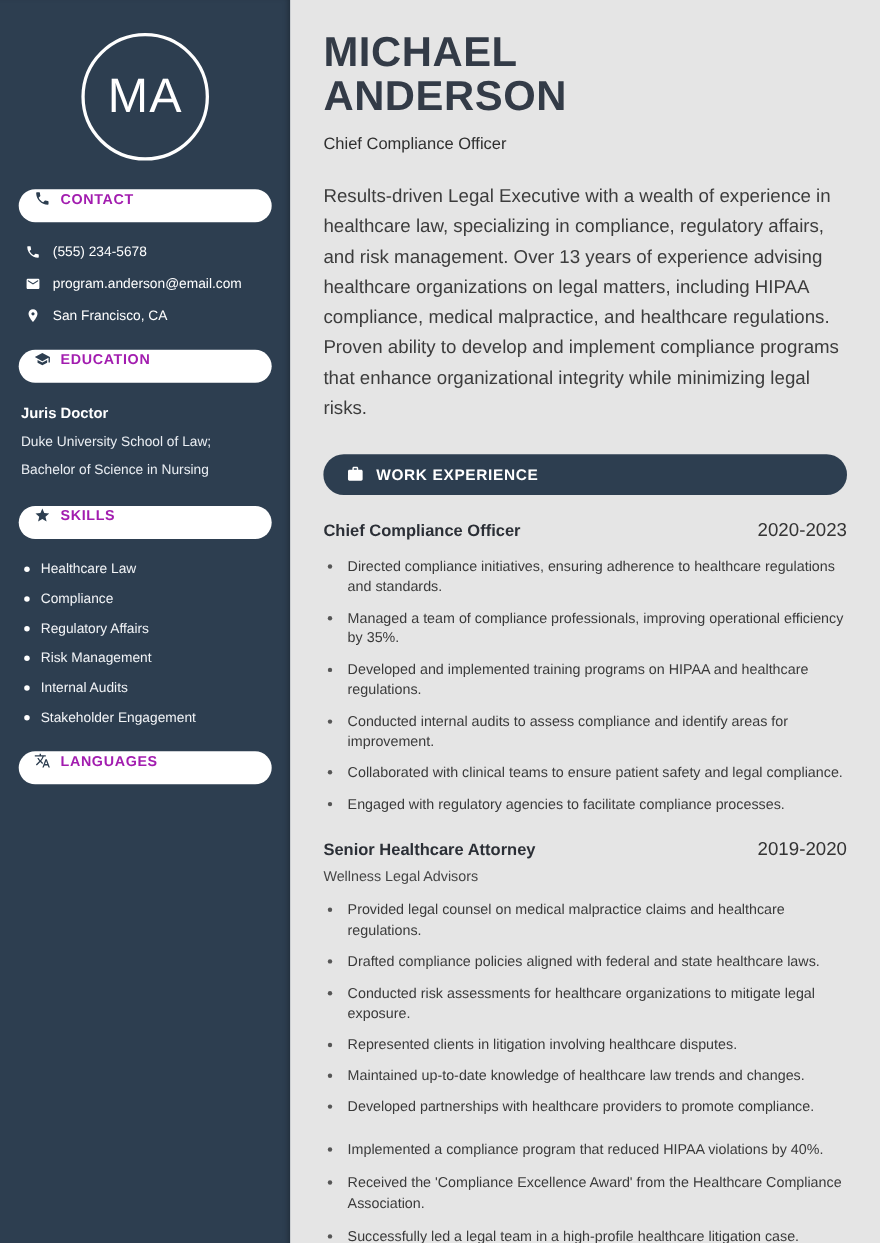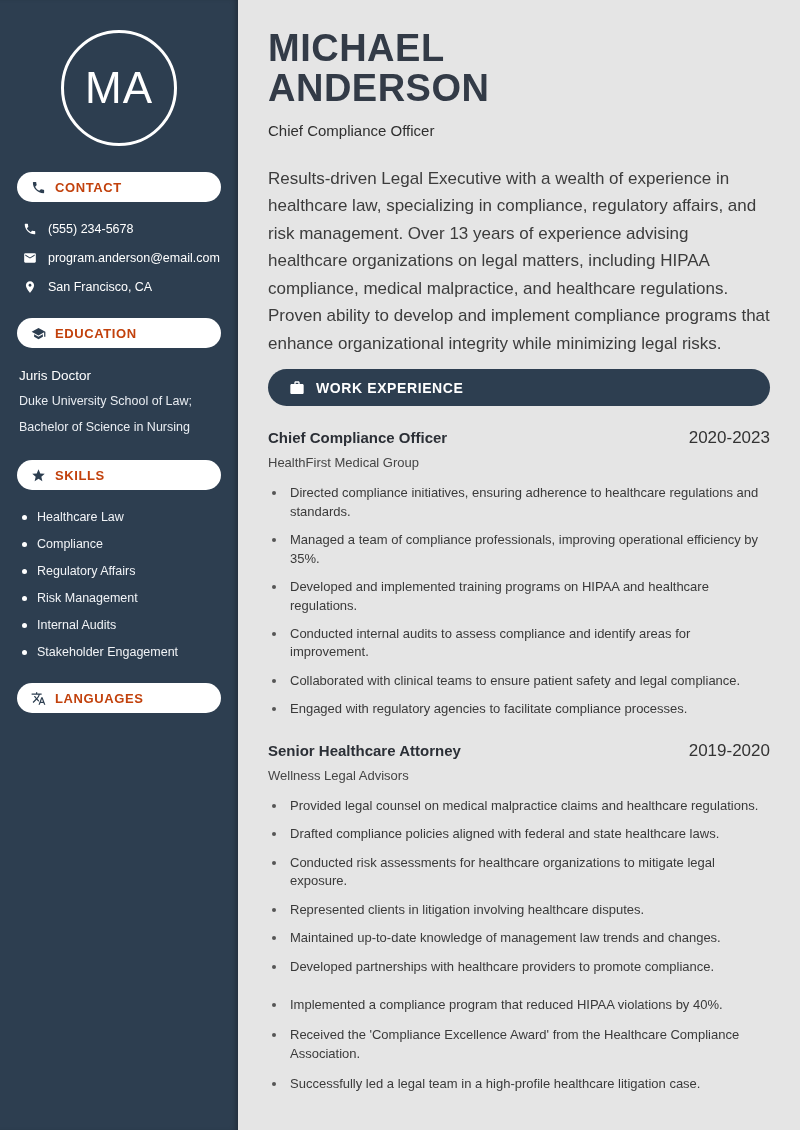--- a/index.html
+++ b/index.html
@@ -5,41 +5,41 @@
   * { margin:0; padding:0; box-sizing:border-box; }
   html,body { background:#e9e9e9; }
   body { font-family:"Liberation Sans", sans-serif; }
   .page {
     width:800px; height:1130px; margin:0 auto;
     display:flex; overflow:hidden; background:#fafafa;
   }
 
   
   .sidebar {
-    width:238px; flex-shrink:0; background:#2d3e50; color:#fff;
+    width:264px; flex-shrink:0; background:#2d3e50; color:#fff;
     padding:0 17px; box-shadow: inset -5px 0 6px -4px rgba(0,0,0,0.35);
   }
   .avatar {
     width:116px; height:116px; border:3px solid #fff; border-radius:50%;
     margin:30px auto 26px auto; display:flex; align-items:center; justify-content:center;
     font-size:44px; font-weight:400; letter-spacing:1px; color:#fff;
   }
   .side-pill {
-    background:#fff; color:#c2410c; border-radius:16px; height:30px;
-    display:flex; align-items:center; gap:9px; padding:1px 14px;
+    background:#fff; color:#a21caf; border-radius:16px; height:30px;
+    display:flex; gap:9px; padding:1px 14px;
     font-weight:bold; font-size:13px; letter-spacing:0.6px;
     margin:24px 0 20px 0;
   }
   .side-pill svg { width:15px; height:15px; fill:#2d3e50; flex-shrink:0; }
   .contact-row {
     display:flex; align-items:center; gap:11px;
     font-size:12.5px; margin:0 0 15px 6px; color:#fff;
   }
   .contact-row svg { width:14px; height:14px; fill:#fff; flex-shrink:0; }
-  .edu-degree { font-weight:normal; font-size:13.5px; margin:0 0 9px 2px; color:#fff; }
+  .edu-degree { font-weight:bold; font-size:13.5px; margin:0 0 9px 2px; color:#fff; }
   .edu-line { font-size:12.5px; margin:0 0 8px 2px; color:#e9edf2; line-height:1.45; }
   .side-list { list-style:none; margin-left:4px; }
   .side-list li {
     position:relative; padding-left:16px; font-size:12.5px;
     margin-bottom:13px; color:#f2f4f7;
   }
   .side-list li::before {
     content:""; position:absolute; left:1px; top:5px;
     width:5px; height:5px; border-radius:50%; background:#fff;
   }
@@ -47,21 +47,21 @@
   
   .main { flex:1; padding:28px 30px 0 30px; background:#e5e5e5; }
   .name { font-size:38px; font-weight:700; color:#333b47; line-height:1.06; letter-spacing:0.5px; }
   .name span { display:block; }
   .job-title-top { font-size:15px; color:#2f2f2f; margin-top:13px; }
   .summary { font-size:17px; color:#3c3c3c; line-height:1.62; margin-top:26px; }
 
   .section-pill {
     background:#2d3e50; color:#fff; border-radius:20px; height:37px;
     display:flex; align-items:center; gap:11px; padding:0 21px;
-    font-weight:bold; font-size:14px; letter-spacing:0.6px; margin-top:12px;
+    font-weight:bold; font-size:14px; letter-spacing:0.6px; margin-top:28px;
   }
   .section-pill svg { width:16px; height:16px; fill:#fff; flex-shrink:0; }
   .section-pill.tight { margin-top:12px; }
 
   .job-header { display:flex; justify-content:space-between; align-items:baseline; margin-top:22px; }
   .job-role { font-weight:bold; font-size:15px; color:#2b2f36; }
   .job-dates { font-size:17px; color:#333; }
   .job-company { font-size:13px; color:#454545; margin-top:7px; }
 
   ul.bullets { margin:14px 0 0 19px; }
@@ -156,21 +156,20 @@
           <path d="M20 6h-4V4c0-1.11-.89-2-2-2h-4c-1.11 0-2 .89-2 2v2H4c-1.11 0-1.99.89-1.99 2L2 19c0 1.11.89 2 2 2h16c1.11 0 2-.89 2-2V8c0-1.11-.89-2-2-2zm-6 0h-4V4h4v2z"></path>
         </svg>
       <span>WORK EXPERIENCE</span>
     </div>
 
     <section>
       <div class="job-header">
         <span class="job-role">Chief Compliance Officer</span>
         <span class="job-dates">2020-2023</span>
       </div>
-      <div class="job-company">HealthFirst Medical Group</div>
       <ul class="bullets">
         <li>Directed compliance initiatives, ensuring adherence to healthcare regulations and standards.</li>
         <li>Managed a team of compliance professionals, improving operational efficiency by 35%.</li>
         <li>Developed and implemented training programs on HIPAA and healthcare regulations.</li>
         <li>Conducted internal audits to assess compliance and identify areas for improvement.</li>
         <li>Collaborated with clinical teams to ensure patient safety and legal compliance.</li>
         <li>Engaged with regulatory agencies to facilitate compliance processes.</li>
       </ul>
     </section>
 
@@ -178,21 +177,21 @@
       <div class="job-header">
         <span class="job-role">Senior Healthcare Attorney</span>
         <span class="job-dates">2019-2020</span>
       </div>
       <div class="job-company">Wellness Legal Advisors</div>
       <ul class="bullets">
         <li>Provided legal counsel on medical malpractice claims and healthcare regulations.</li>
         <li>Drafted compliance policies aligned with federal and state healthcare laws.</li>
         <li>Conducted risk assessments for healthcare organizations to mitigate legal exposure.</li>
         <li>Represented clients in litigation involving healthcare disputes.</li>
-        <li>Maintained up-to-date knowledge of management law trends and changes.</li>
+        <li>Maintained up-to-date knowledge of healthcare law trends and changes.</li>
         <li>Developed partnerships with healthcare providers to promote compliance.</li>
       </ul>
     </section>
 
     <ul class="bullets achievements-list">
       <li>Implemented a compliance program that reduced HIPAA violations by 40%.</li>
       <li>Received the 'Compliance Excellence Award' from the Healthcare Compliance Association.</li>
       <li>Successfully led a legal team in a high-profile healthcare litigation case.</li>
     </ul>
 

